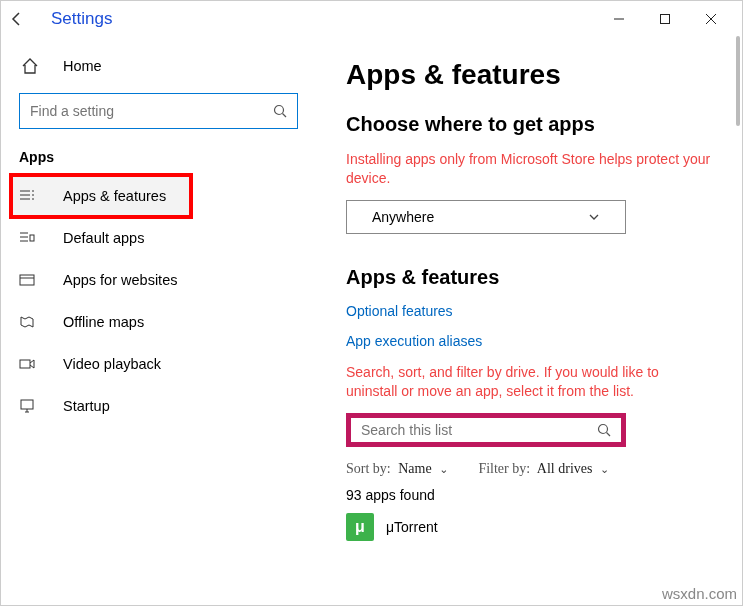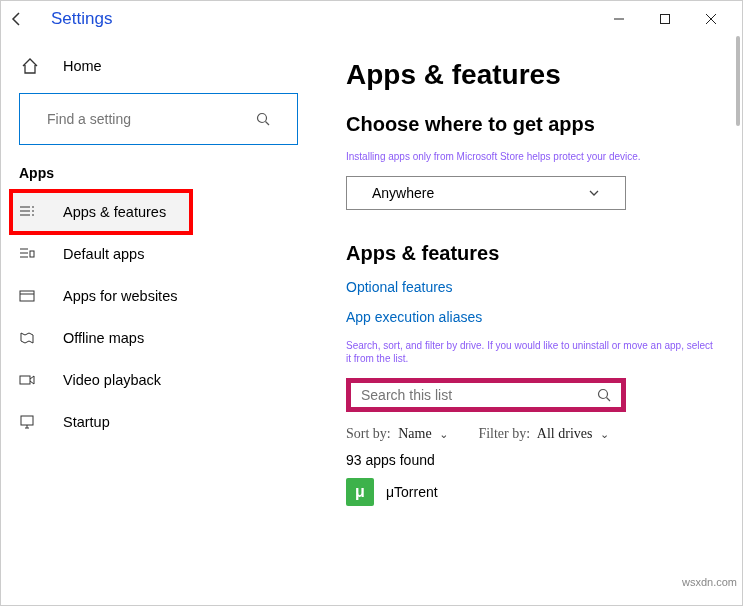--- a/index.html
+++ b/index.html
@@ -8,46 +8,46 @@
 .titlebar { display: flex; align-items: center; height: 36px; padding: 0 8px; }
 .titlebar .back { width: 24px; text-align: center; font-size: 16px; color: #333; cursor: pointer; }
 .titlebar .title { margin-left: 18px; font-size: 17px; color: #1d4ed8; }
 .titlebar .spacer { flex: 1; }
 .winbtn { width: 46px; height: 32px; display: flex; align-items: center; justify-content: center; font-size: 13px; color: #222; cursor: pointer; }
 .content { display: flex; flex: 1; overflow: hidden; }
 .sidebar { width: 325px; padding: 10px 0 0 0; position: relative; }
 .home-row { display: flex; align-items: center; padding: 10px 20px; cursor: pointer; }
 .home-row .icon { width: 22px; text-align: center; font-size: 16px; color: #333; }
 .home-row .label { margin-left: 20px; font-size: 14.5px; }
-.search-box { margin: 8px 28px 14px 18px; border: 1px solid #0078d4; height: 52px; display: flex; align-items: center; padding: 0 27px; background: #fff; }
+.search-box { margin: 8px 28px 14px 18px; border: 1px solid #0078d4; height: 36px; display: flex; align-items: center; padding: 0 10px; background: #fff; }
 .search-box input { border: none; outline: none; flex: 1; font-size: 14px; color: #666; background: transparent; font-family: inherit; }
 .search-box .sicon { color: #555; font-size: 14px; }
 .group-title { font-weight: 600; font-size: 14px; padding: 6px 18px 10px 18px; }
 .nav { }
 .nav-item { display: flex; align-items: center; height: 42px; padding: 0 18px; cursor: pointer; }
 .nav-item .nicon { width: 22px; text-align: center; font-size: 15px; color: #333; }
 .nav-item .nlabel { margin-left: 22px; font-size: 14.5px; }
 .nav-item.highlighted { outline: 4px solid #f00; outline-offset: -2px; background: #f3f3f3; width: 180px; margin-left: 10px; padding-left: 8px; }
 .main { flex: 1; padding: 22px 28px 0 20px; overflow: hidden; position: relative; }
 .main h1 { font-size: 28px; font-weight: 600; margin-bottom: 22px; }
 .main h2 { font-size: 20px; font-weight: 600; margin-bottom: 14px; }
 .main h2.second { margin-top: 32px; }
-.body-text { font-size: 10px; color: #8b5cf6; line-height: 1.35; margin-bottom: 12px; }
+.body-text { font-size: 14px; color: #ef4444; line-height: 1.35; margin-bottom: 12px; }
 .combo { border: 1px solid #888; width: 280px; height: 34px; display: flex; align-items: center; padding: 0 25px; cursor: pointer; justify-content: space-between; font-size: 14px; }
 .link { color: #0067c0; font-size: 14px; margin-bottom: 14px; cursor: pointer; display: block; }
 .filter-box { border: 5px solid #be185d; width: 280px; height: 34px; display: flex; align-items: center; padding: 0 10px; margin-bottom: 14px; }
 .filter-box input { border: none; outline: none; flex: 1; font-size: 14px; color: #666; font-family: inherit; }
 .filter-box .sicon { color: #555; font-size: 14px; }
 .sortrow { display: flex; gap: 30px; font-size: 14px; color: #222; margin-bottom: 10px; font-family: Liberation Serif, serif; }
 .sortrow .sctl { cursor: pointer; }
 .sortrow .lbl { color: #555; margin-right: 4px; }
 .count { font-size: 14px; margin-bottom: 10px; }
 .app-row { display: flex; align-items: center; gap: 12px; }
 .app-ico { width: 28px; height: 28px; background: #3db24b; display: flex; align-items: center; justify-content: center; color: #fff; font-weight: bold; font-size: 16px; border-radius: 2px; }
-.watermark { position: absolute; bottom: 18px; right: 6px; font-size: 11px; color: #888; }
+.watermark { position: absolute; bottom: 4px; right: 6px; font-size: 15px; color: #888; }
 .scrollbar { position: absolute; right: 1px; top: 36px; bottom: 1px; width: 10px; background: transparent; }
 .scrollbar .thumb { position: absolute; top: 0; width: 4px; right: 2px; height: 90px; background: #bbb; border-radius: 2px; }
 .chev { font-size: 11px; color: #444; margin-left: 4px; }
 svg { display: block; }
 </style>
 </head>
 <body>
 
 <div class="window">
   <div class="titlebar">

